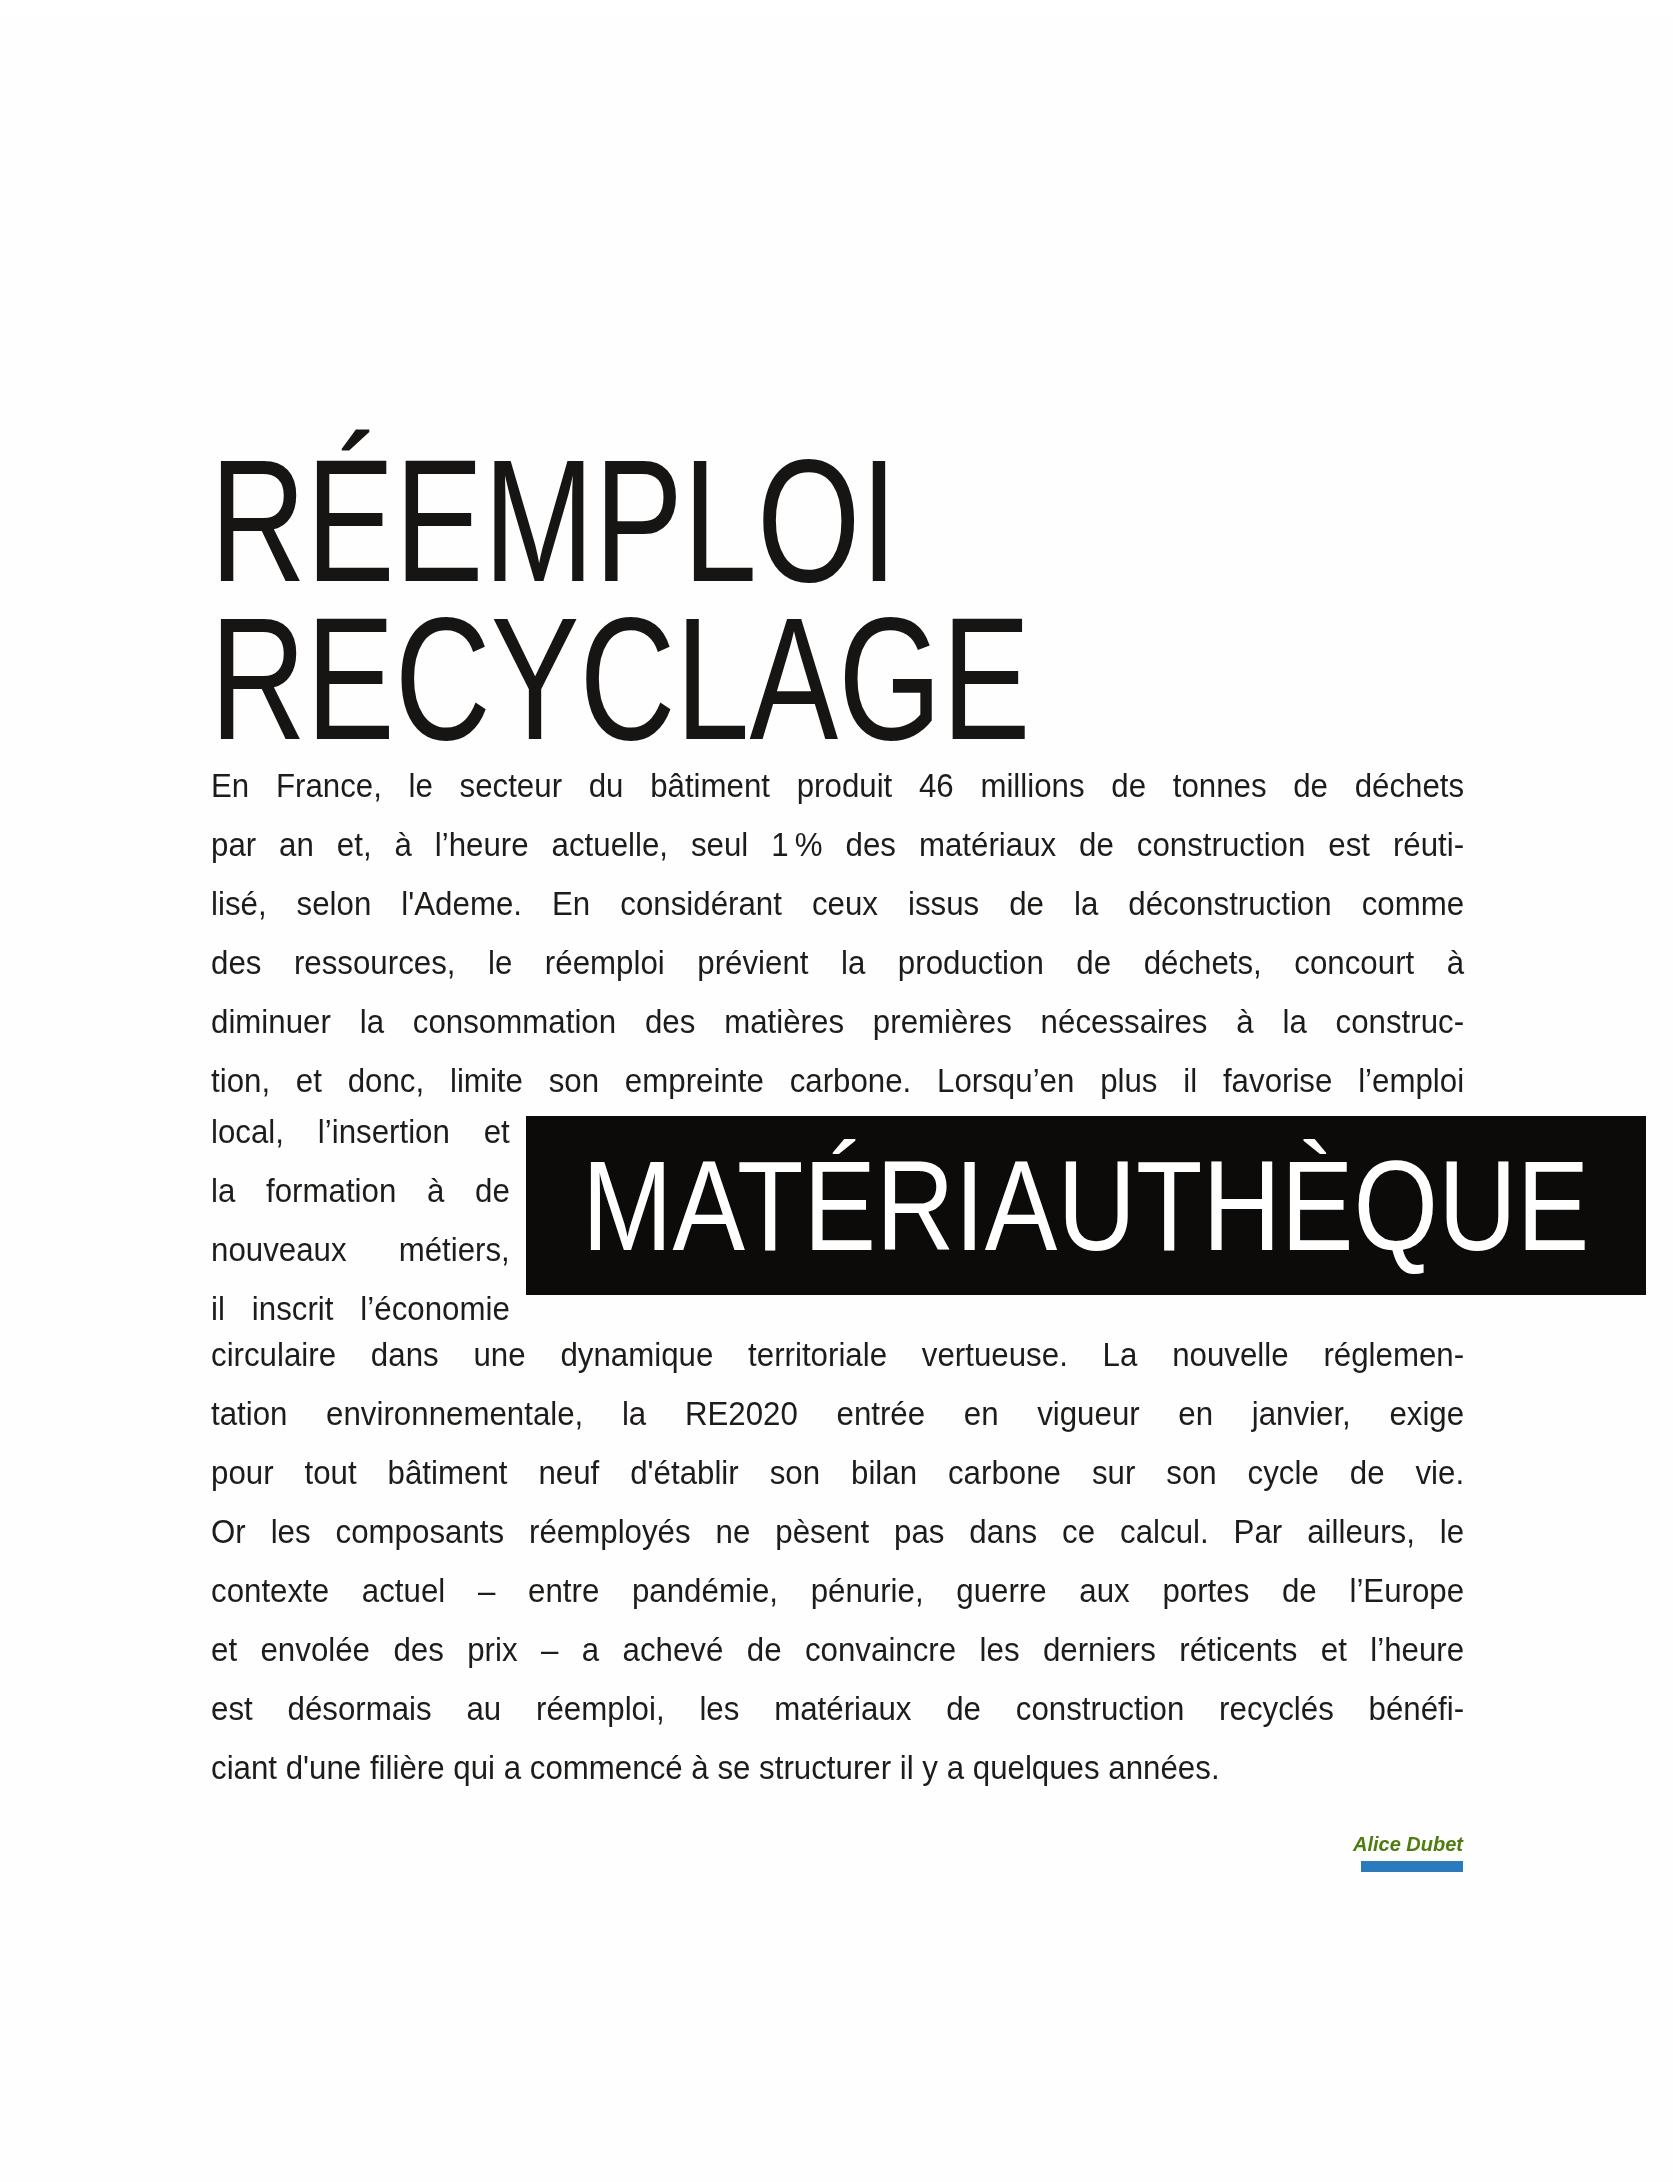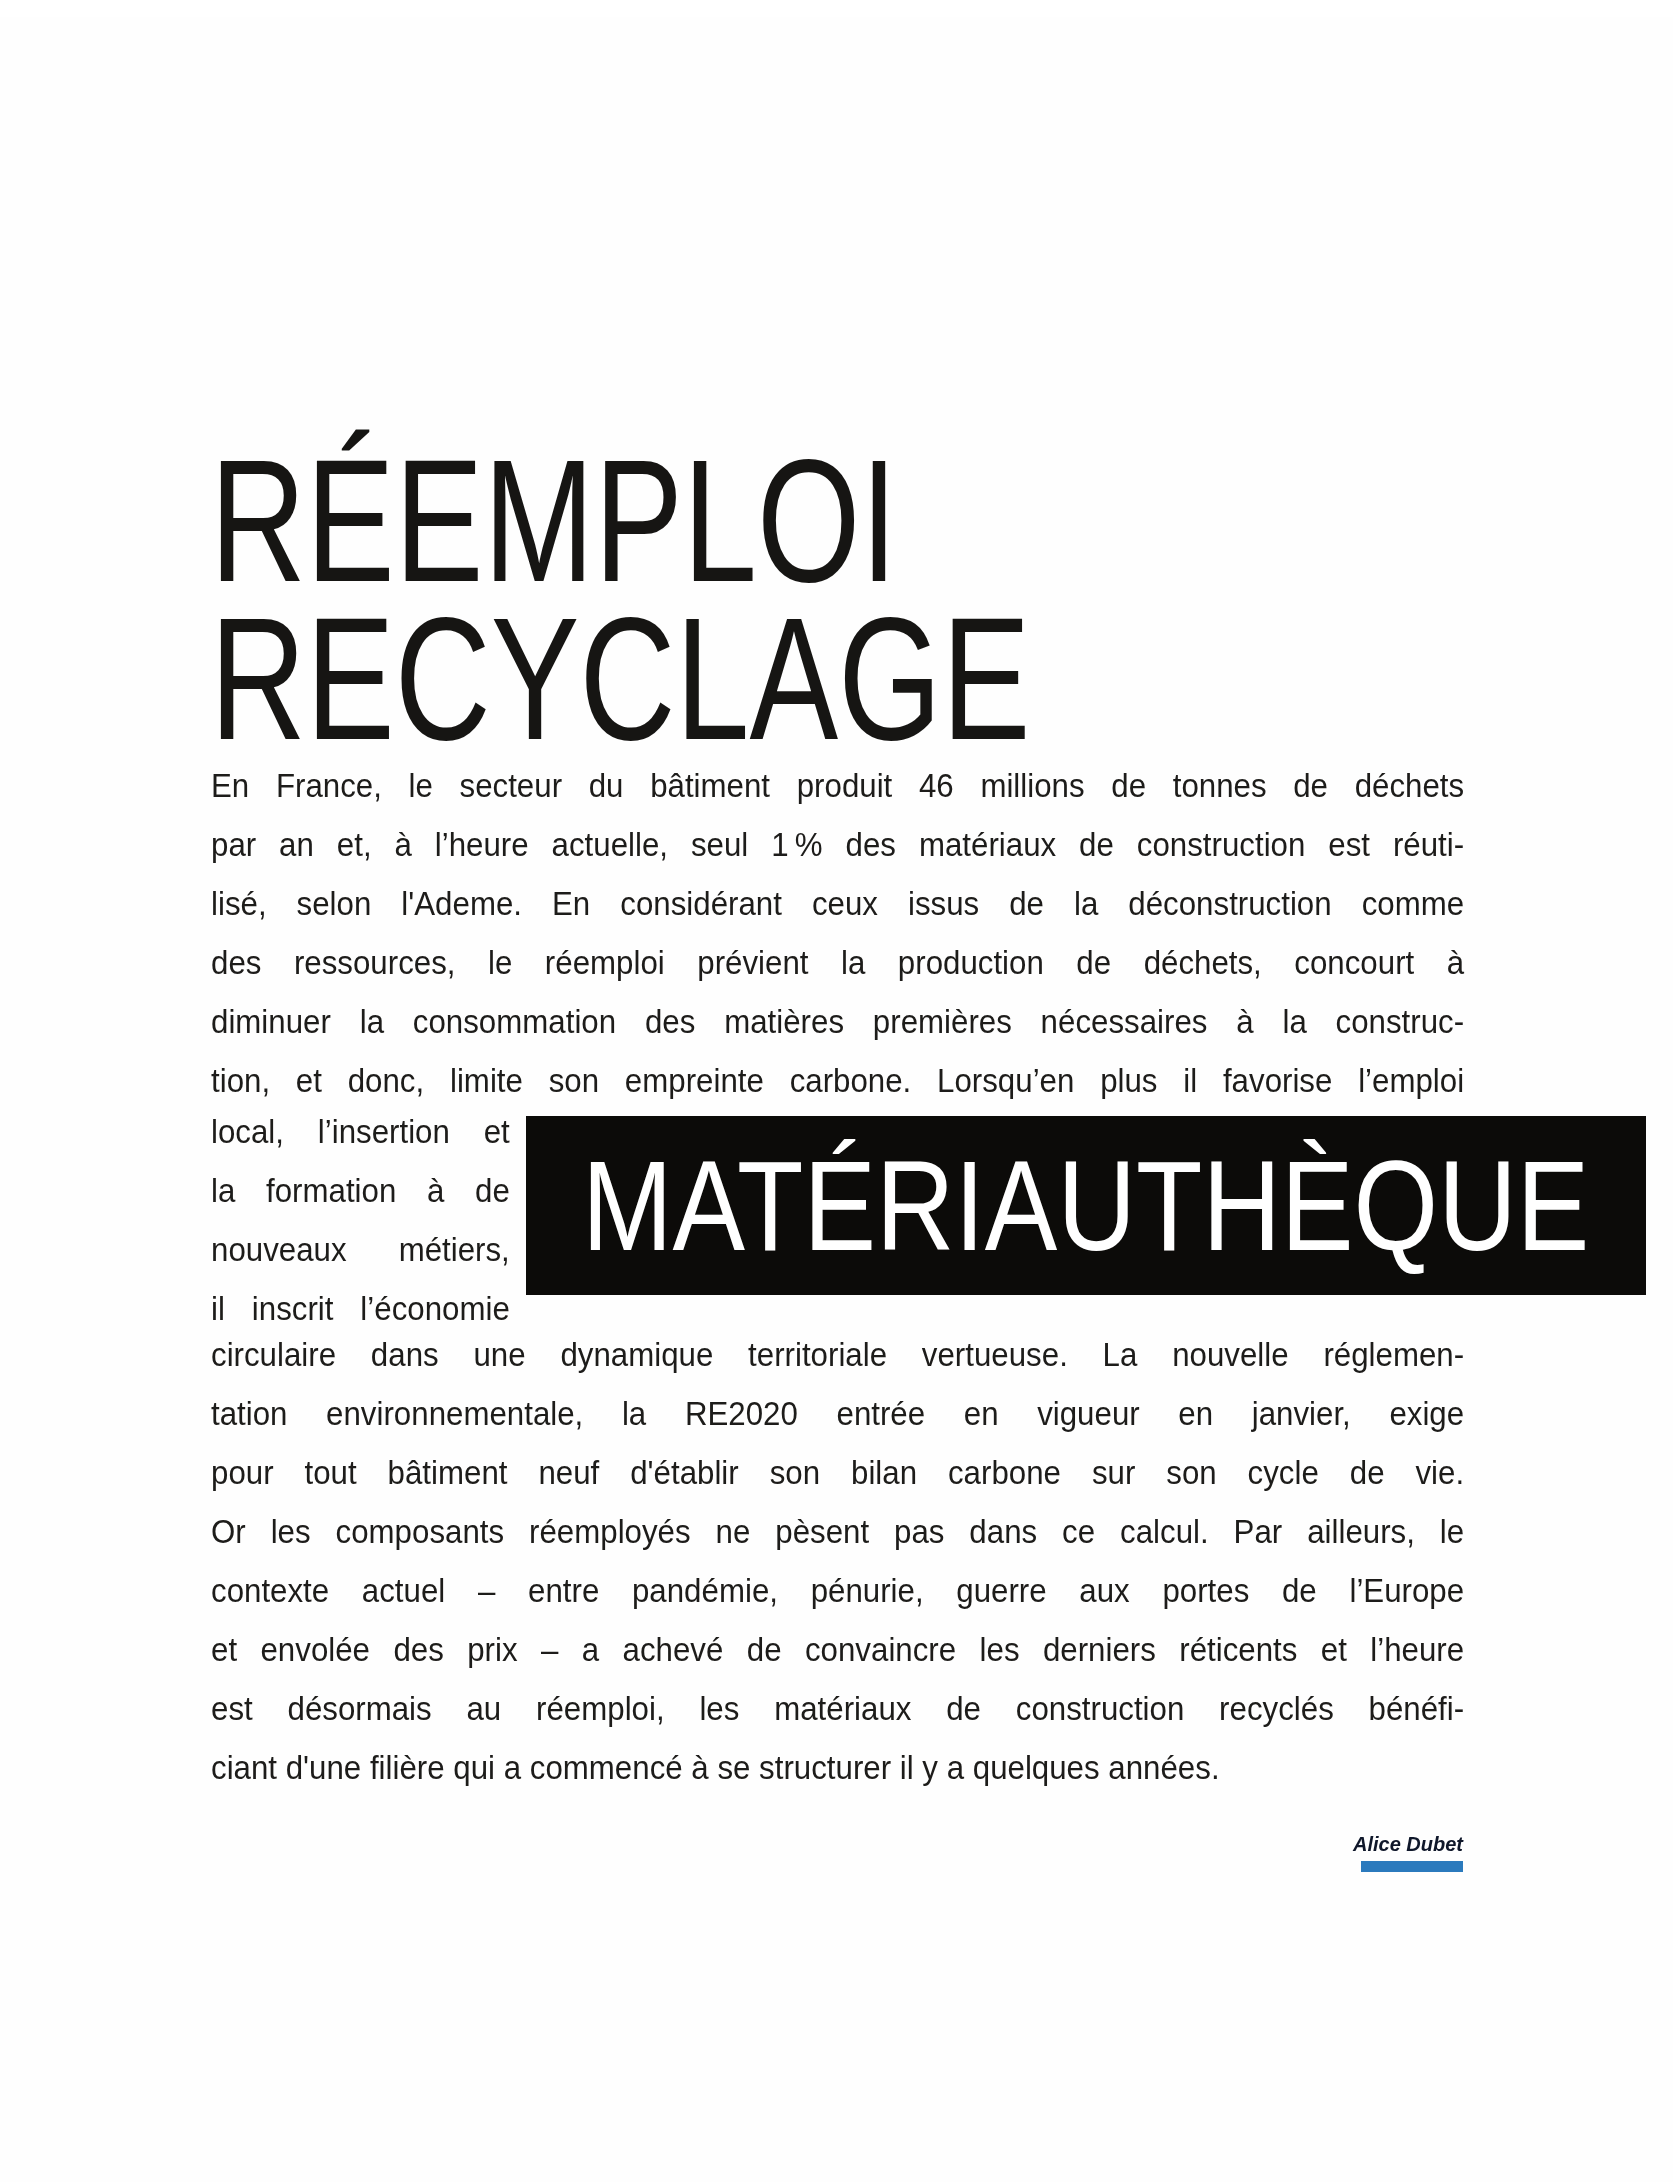--- a/index.html
+++ b/index.html
@@ -63,21 +63,21 @@
     color: #ffffff;
     transform: scaleX(0.85);
     white-space: nowrap;
   }
 
   
   .byline {
     position: absolute; right: 210px; top: 1816px;
     font-size: 20px; line-height: 23px;
     font-weight: bold; font-style: italic;
-    color: #0f172a;
+    color: #4d7c0f;
     white-space: nowrap;
   }
   .byline-bar {
     position: absolute; right: 210px; top: 1844px;
     width: 102px; height: 11.4px;
   }
 </style>
 </head>
 <body>
 

